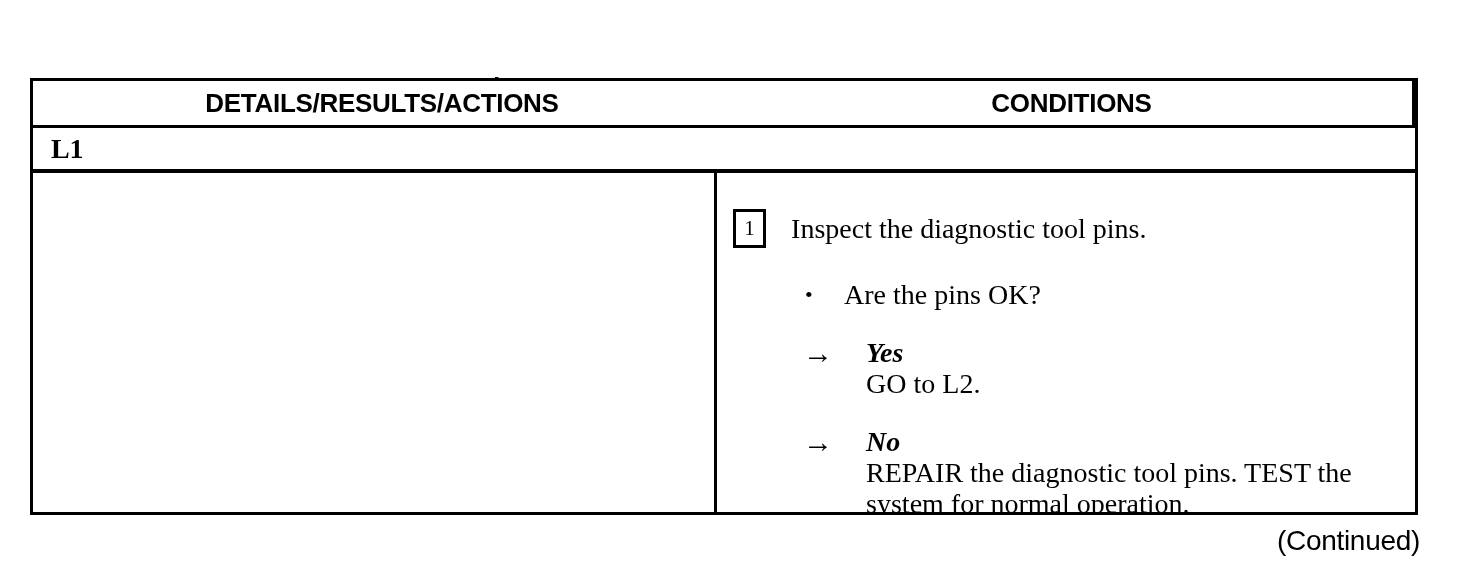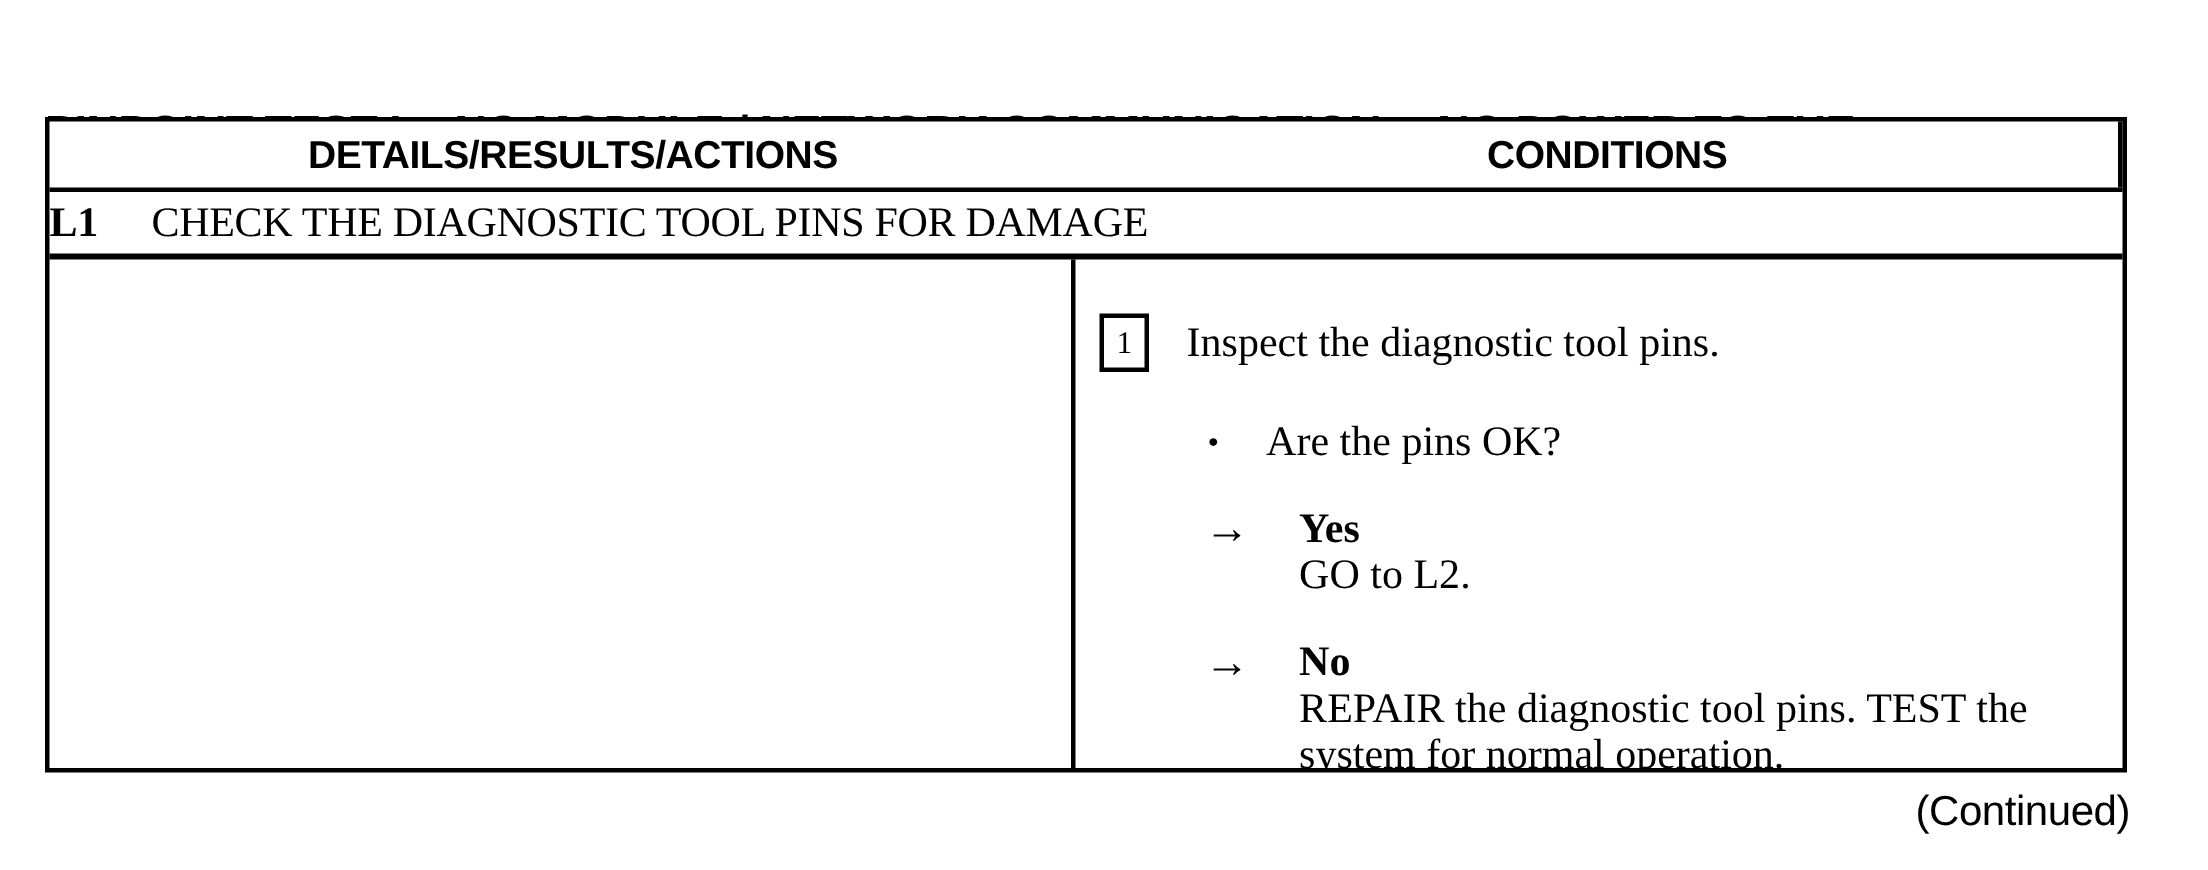--- a/index.html
+++ b/index.html
@@ -60,21 +60,21 @@
     display: flex;
     align-items: center;
     border-bottom: 4px solid #000;
     height: 41px;
     flex: 0 0 auto;
     font-size: 28px;
     letter-spacing: -0.2px;
   }
   .teststep-id {
     font-weight: 700;
-    padding-left: 0;
+    padding-left: 18px;
     width: 68px;
     box-sizing: border-box;
     flex: 0 0 auto;
   }
   .teststep-name { flex: 1; }
 
   .body-row { display: flex; flex: 1 1 auto; min-height: 0; }
   .conditions-cell {
     width: 49.5%;
     border-right: 3px solid #000;
@@ -115,21 +115,21 @@
     display: flex;
     align-items: flex-start;
   }
   .arrow-marker {
     flex: 0 0 auto;
     width: 63px;
     font-size: 30px;
     line-height: 31px;
   }
   .result-text { max-width: 568px; }
-  .result-answer { font-weight: 700; }
+  .result-answer { font-weight: 700; font-style: italic; }
   .bold-ref { font-weight: 400; }
 
   .continued-note {
     position: absolute;
     top: 525px;
     left: 30px;
     width: 1390px;
     text-align: right;
     font-family: "Liberation Sans", sans-serif;
     font-size: 28px;
@@ -146,21 +146,20 @@
 
 <div class="pinpoint-table">
 
   <div class="header-row">
     <div class="header-cell right">DETAILS/RESULTS/ACTIONS</div>
     <div class="header-cell left">CONDITIONS</div>
   </div>
 
   <div class="teststep-row">
     <span class="teststep-id">L1</span>
-    <span class="teststep-name">CHECK THE DIAGNOSTIC TOOL PINS FOR DAMAGE</span>
   </div>
 
   <div class="body-row">
     <div class="conditions-cell"></div>
 
     <div class="details-cell">
 
       <div class="step-line">
         <span class="step-number-box">
           <span>1</span>

